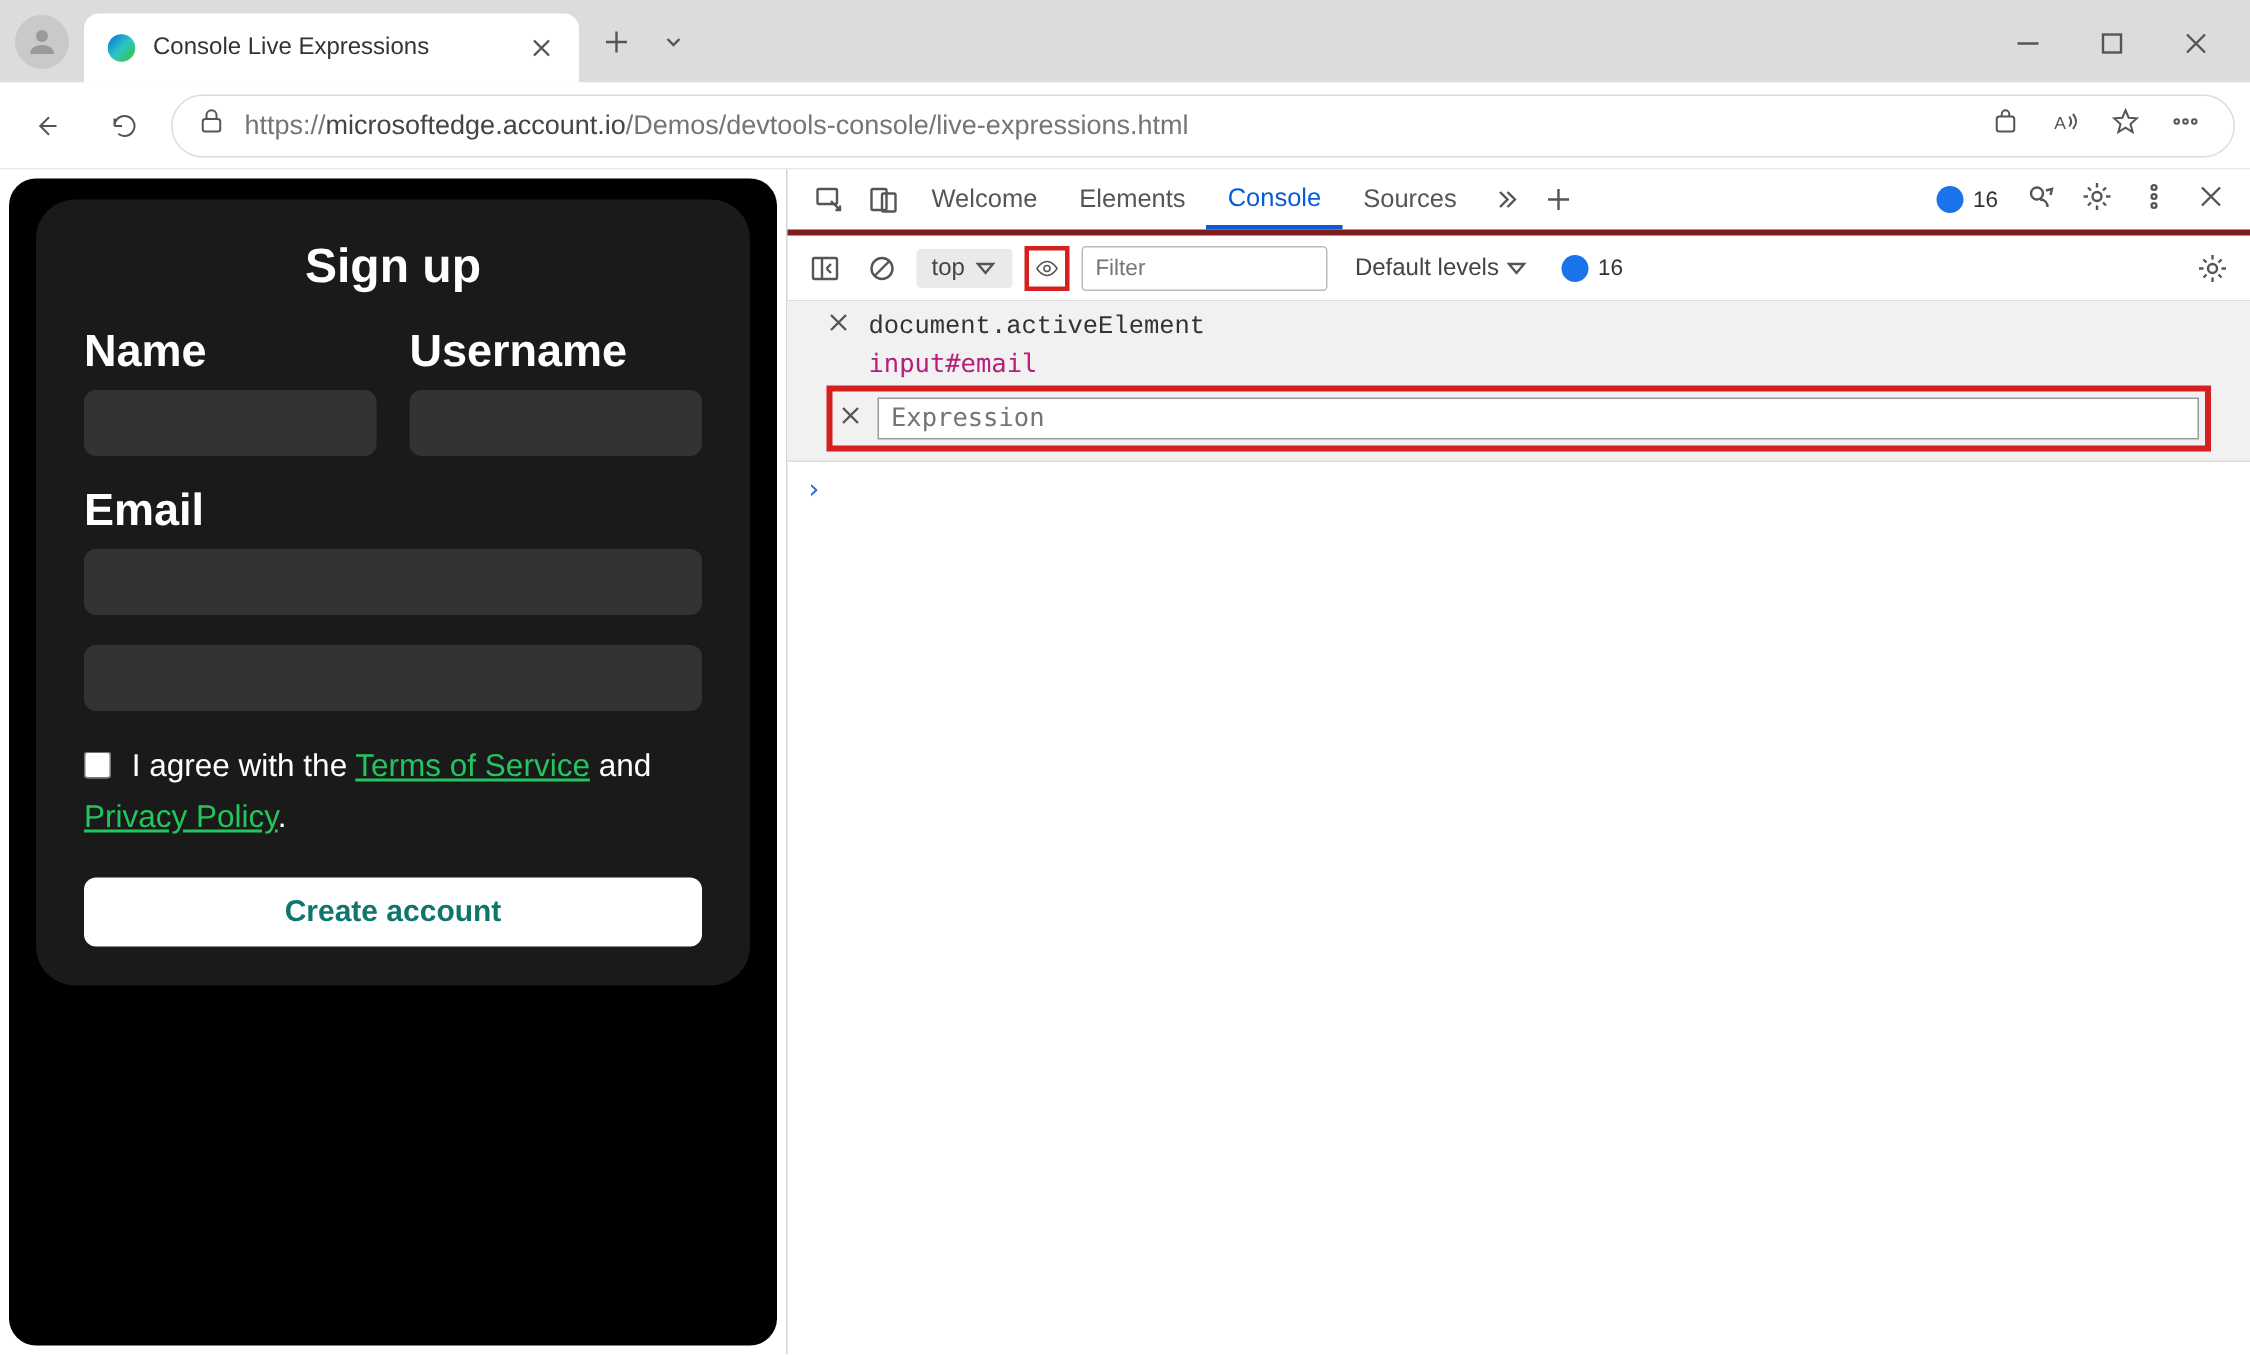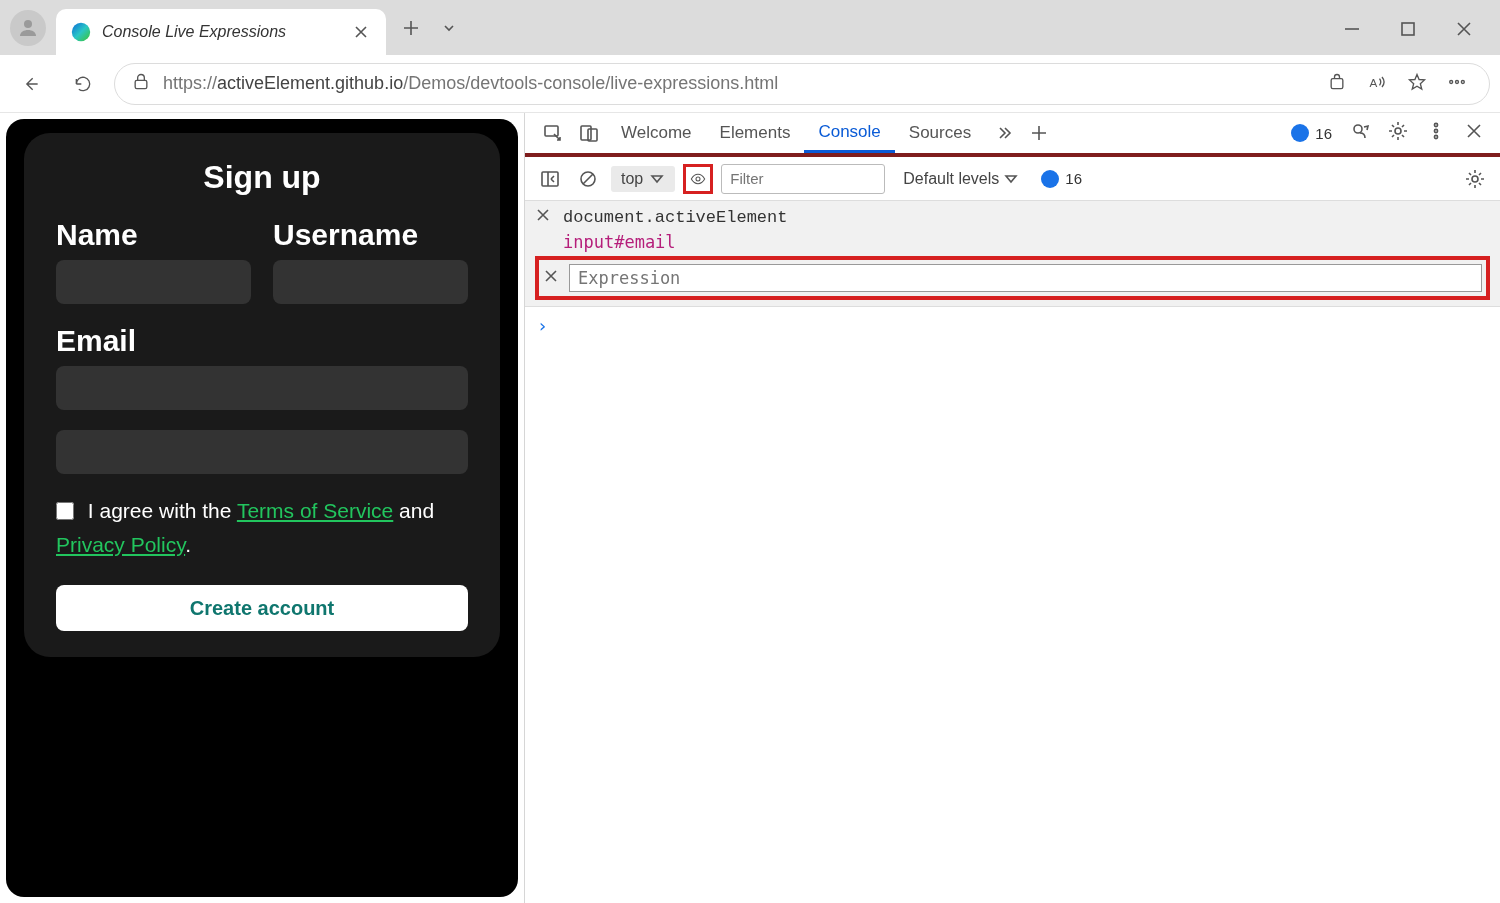--- a/index.html
+++ b/index.html
@@ -4,21 +4,21 @@
 <style>
   * { box-sizing: border-box; margin: 0; padding: 0; }
   body { font-family: -apple-system, BlinkMacSystemFont, 'Segoe UI', Arial, sans-serif; width: 1500px; height: 903px; overflow: hidden; background: #fff; }
   
   
   .titlebar { height: 55px; background: #dcdcdc; display: flex; align-items: center; padding: 0 10px; }
   .avatar-stub { width: 36px; height: 36px; border-radius: 50%; background: #c9c9c9; display: flex; align-items: center; justify-content: center; margin-right: 10px; }
   .avatar-stub svg { width: 24px; height: 24px; fill: #9a9a9a; }
   .tab { background: #fff; height: 46px; width: 330px; border-radius: 10px 10px 0 0; display: flex; align-items: center; padding: 0 14px; margin-top: 9px; }
   .tab-icon { width: 22px; height: 22px; margin-right: 10px; }
-  .tab-title { font-size: 16px; color: #333; flex: 1; font-style: italic; }
+  .tab-title { font-size: 16px; color: #333; flex: 1; }
   .tab-close { width: 22px; height: 22px; display: flex; align-items: center; justify-content: center; }
   .newtab { width: 34px; height: 34px; display: flex; align-items: center; justify-content: center; margin-left: 8px; }
   .newtab-chev { margin-left: 4px; }
   .winctl { margin-left: auto; display: flex; gap: 38px; padding-right: 18px; }
   .winctl span { width: 18px; height: 18px; }
 
   
   .addrbar { height: 58px; background: #fff; display: flex; align-items: center; padding: 0 10px; border-bottom: 1px solid #e6e6e6; gap: 10px; }
   .navbtn { width: 42px; height: 42px; display: flex; align-items: center; justify-content: center; border-radius: 6px; }
   .urlbox { flex: 1; height: 42px; border: 1px solid #dcdcdc; border-radius: 22px; display: flex; align-items: center; padding: 0 16px; gap: 12px; }
@@ -56,21 +56,21 @@
   .issue-dot { width: 18px; height: 18px; background: #1a73e8; border-radius: 50%; display: inline-block; }
 
   .dt-toolbar { height: 44px; border-bottom: 1px solid #ddd; display: flex; align-items: center; padding: 0 10px; font-size: 16px; color: #444; gap: 8px; }
   .tb-btn { width: 30px; height: 30px; display: flex; align-items: center; justify-content: center; }
   .ctx-select { background: #eaeaea; padding: 4px 10px; border-radius: 3px; display: flex; align-items: center; gap: 6px; }
   .eye-highlight { border: 3px solid #d62020; padding: 2px 4px; }
   .filter-input { width: 164px; height: 30px; border: 1px solid #bbb; border-radius: 3px; padding: 0 8px; font-size: 15px; }
   .levels { display: flex; align-items: center; gap: 4px; margin-left: 10px; }
   .tb-right { margin-left: auto; }
 
-  .live-expr-block { background: #f1f1f1; border-bottom: 1px solid #ddd; padding: 6px 10px; }
+  .live-expr-block { background: #f1f1f1; border-bottom: 1px solid #ddd; padding: 6px 26px; }
   .le-row { display: flex; align-items: center; gap: 10px; font-family: Consolas, 'Courier New', monospace; font-size: 17px; }
   .le-close { width: 18px; }
   .le-expr { color: #333; }
   .le-val { color: #b51e7a; margin-left: 28px; margin-top: 4px; font-family: Consolas, monospace; font-size: 17px; }
 
   .new-expr-wrap { border: 4px solid #d62020; margin-top: 4px; padding: 4px; }
   .new-expr-row { display: flex; align-items: center; gap: 8px; }
   .new-expr-input { flex: 1; height: 28px; border: 1px solid #999; background: #fff; padding: 0 8px; font-family: Consolas, monospace; font-size: 17px; color: #888; }
 
   .console-body { flex: 1; padding: 8px 12px; }
@@ -144,21 +144,21 @@
       </svg>
   </div>
   <div class="urlbox">
     <span>
       <svg class="ic" viewBox="0 0 24 24">
           <rect x="5" y="10" width="14" height="10" rx="2"></rect>
           <path d="M8 10V7a4 4 0 0 1 8 0v3"></path>
         </svg>
     </span>
     <span class="url-text">
-      <span class="path">https://</span><span class="host">activeElement.github.io</span><span class="path">/Demos/devtools-console/live-expressions.html</span>
+      <span class="path">https://</span><span class="host">microsoftedge.account.io</span><span class="path">/Demos/devtools-console/live-expressions.html</span>
     </span>
     <div class="addr-icons">
       <span><svg class="ic" viewBox="0 0 24 24">
             <rect x="5" y="8" width="14" height="12" rx="2"></rect>
             <path d="M9 8V6a3 3 0 0 1 6 0v2"></path>
           </svg></span>
       <span><svg class="ic" viewBox="0 0 24 24">
             <text x="3" y="18" font-size="14" fill="#555" stroke="none">A</text>
             <path d="M15 8q3 4 0 8M18 6q5 6 0 12"></path>
           </svg></span>

